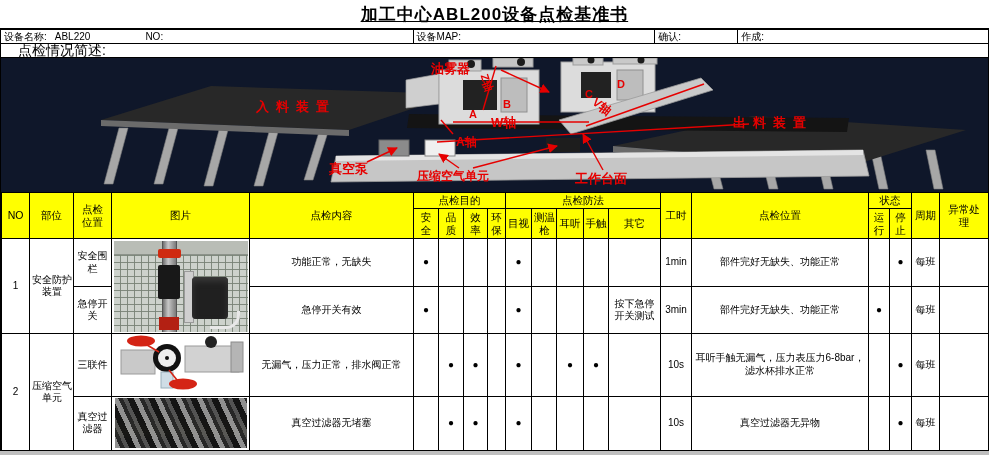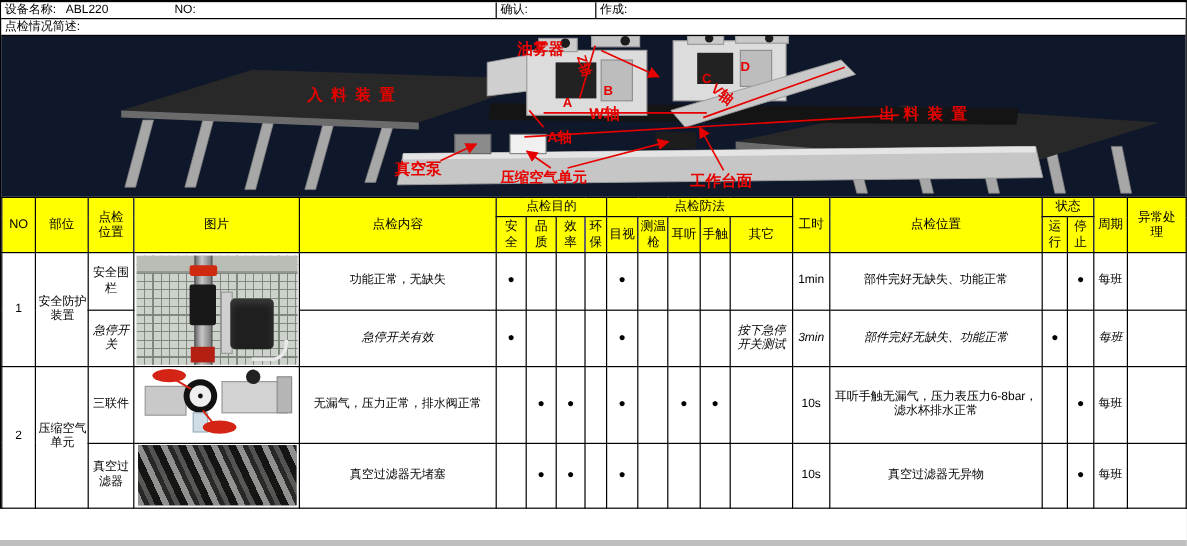--- a/index.html
+++ b/index.html
@@ -13,40 +13,40 @@
   .titlebar { height:28px; display:flex; align-items:center; justify-content:center; background:#fff; }
   .doc-title { font-size:17px; font-weight:bold; text-decoration:underline; letter-spacing:1px; }
   .framed { border-top:2px solid #000; border-left:1px solid #000; border-right:1px solid #000; }
   .inforow { display:flex; height:14px; border-bottom:1px solid #000; font-size:10px; line-height:13px; background:#fff; }
   .cell { height:100%; white-space:nowrap; overflow:hidden; }
   .c1 { width:412px; padding-left:3px; }
   .c2 { width:242px; border-left:1px solid #000; padding-left:3px; }
   .c3 { width:83px;  border-left:1px solid #000; padding-left:3px; }
   .c4 { width:251px; border-left:1px solid #000; padding-left:3px; }
   .no-label { display:inline-block; margin-left:55px; }
-  .inforow2 { display:block; height:14px; border-bottom:1px solid #000; font-size:10px; line-height:13px; padding-left:3px; }
+  .inforow2 { display:block; height:14px; border-bottom:1px solid #000; font-size:14px; line-height:13px; padding-left:17px; }
   .val { display:inline-block; margin-left:8px; }
 
   
   .diagram { position:relative; width:987px; height:134px; background:#0f172a; overflow:hidden; }
   .dlabel { position:absolute; color:#e60000; font-weight:bold; white-space:nowrap; }
   .ls { letter-spacing:7px; }
   .f13 { font-size:13px; } .f12 { font-size:12px; } .f11 { font-size:11px; }
   .rot-v { transform:rotate(38deg); transform-origin:left top; }
   .rot-z { transform:rotate(72deg); transform-origin:left top; }
 
   
   table.check { border-collapse:collapse; table-layout:fixed; width:987px; background:#fff; }
   table.check th, table.check td {
     border:1px solid #000; text-align:center; vertical-align:middle;
     padding:0 1px; overflow:hidden; font-size:10px; line-height:1.25;
   }
   table.check thead th { background:#ffff00; font-weight:normal; font-size:10.5px; }
   tr.hr1 { height:16px; } tr.hr2 { height:30px; }
-  tr.r0 { height:48px; } tr.r1 { height:47px;font-style:italic; } tr.r2 { height:62px; } tr.r3 { height:54px; }
+  tr.r0 { height:48px; } tr.r1 { height:47px; } tr.r2 { height:62px; } tr.r3 { height:54px; }
   .v1 { display:block; width:1.1em; margin:0 auto; word-break:break-all; line-height:1.2; }
   .v2 { display:block; width:2.2em; margin:0 auto; word-break:break-all; line-height:1.2; }
   .v3 { display:block; width:3.2em; margin:0 auto; word-break:break-all; line-height:1.2; }
   .v4 { display:block; width:4.2em; margin:0 auto; word-break:break-all; line-height:1.2; }
   td.poscell { font-size:9px; } 
   td.poscell span { display:block; margin:0 auto; word-break:break-all; line-height:1.25; }
   td.mark { font-size:10px; }
   td.photocell { padding:0; }
   td.crit { font-size:9.5px; padding:0 4px; }
   td.othercell { font-size:9px; padding:0 2px; }
@@ -72,26 +72,32 @@
     background-image:
       repeating-linear-gradient(65deg, rgba(150,150,150,.95) 0 5px, rgba(40,40,40,.95) 5px 9px, rgba(90,90,90,.9) 9px 13px, rgba(20,20,20,.95) 13px 19px),
       linear-gradient(180deg, rgba(0,0,0,.25) 0 30%, rgba(180,170,60,.35) 62% 72%, rgba(0,0,0,.5) 85%);
   }
 </style>
 </head>
 <body>
 
 <div class="sheet">
 
+  <div class="titlebar">
+    <span class="doc-title">加工中心ABL200设备点检基准书</span>
+  </div>
 
   <div class="framed">
 
     <div class="inforow">
       <div class="cell c1">
         <span>设备名称:</span><span class="val">ABL220</span><span class="no-label">NO:</span>
+      </div>
+      <div class="cell c2">
+        <span>设备MAP:</span>
       </div>
       <div class="cell c3">
         <span>确认:</span>
       </div>
       <div class="cell c4">
         <span>作成:</span>
       </div>
     </div>
 
     <div class="inforow2">

